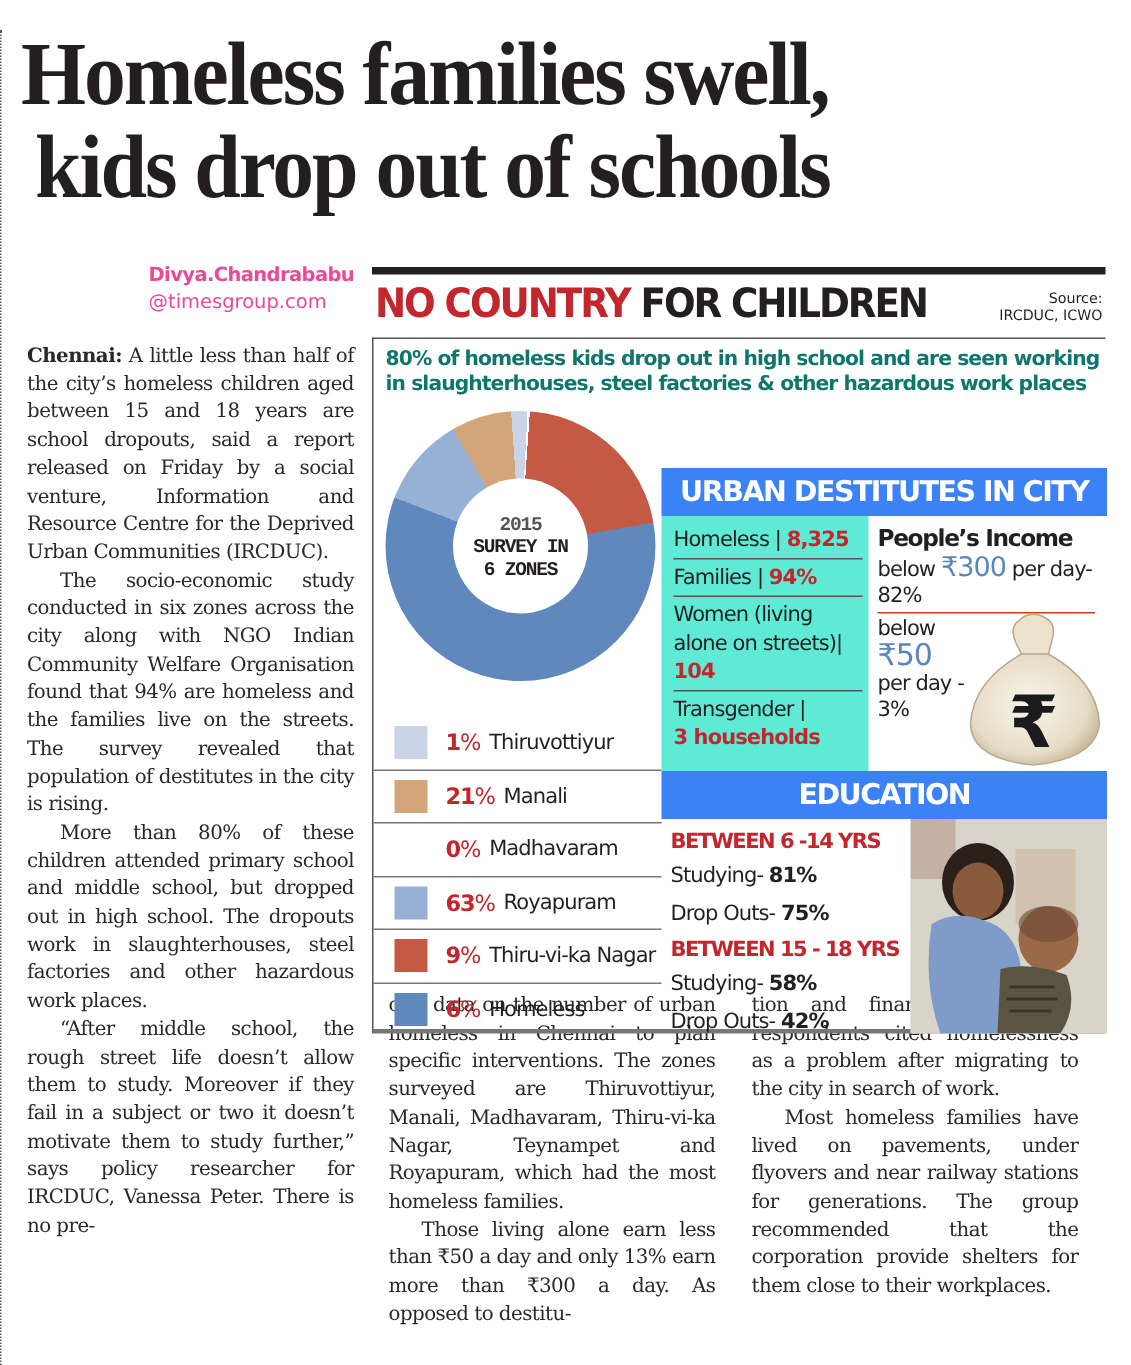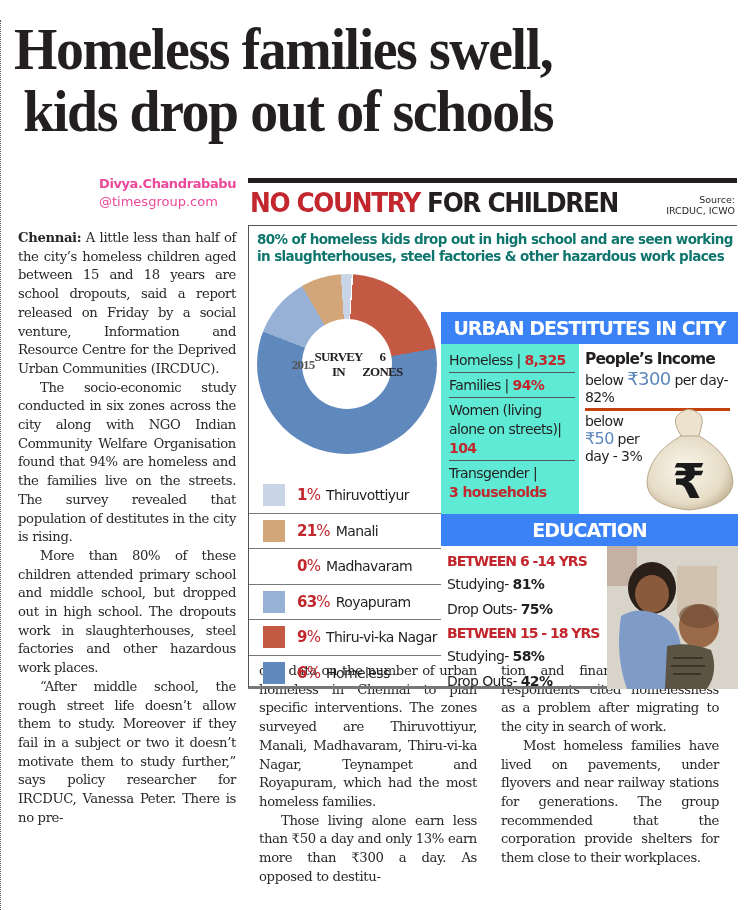--- a/index.html
+++ b/index.html
@@ -34,21 +34,21 @@
   .g-title { position: absolute; left: 2px; top: 4px; font-family: "DejaVu Sans", sans-serif; font-weight: bold; font-size: 27px; letter-spacing: -1.5px; transform: scaleX(0.92); transform-origin: left top; white-space: nowrap; }
   .g-title .red { color: #c1272d; }
   .g-title .black { color: #231f20; }
   .g-source { position: absolute; right: 2px; top: 11px; font-family: "DejaVu Sans", sans-serif; font-size: 9.5px; line-height: 11px; text-align: right; color: #231f20; }
 
   .g-box { border: 1px solid #555; border-right: none; border-bottom: 3px solid #777; position: relative; height: 464px; }
   .g-sub { position: absolute; left: 8px; top: 5px; font-family: "DejaVu Sans", sans-serif; font-weight: bold; font-size: 13.5px; line-height: 17px; letter-spacing: -0.6px; color: #0f766e; white-space: nowrap; }
 
   .donut-wrap { position: absolute; left: 8px; top: 48px; width: 180px; height: 180px; }
   .donut { width: 180px; height: 180px; border-radius: 50%; position: relative; }
-  .donut-hole { position: absolute; left: 45px; top: 45px; width: 90px; height: 90px; border-radius: 50%; background: #fff; display: flex; align-items: center; justify-content: center; font-family: Liberation Serif, serif; font-weight: bold; font-size: 13px; line-height: 15px; letter-spacing: -0.8px; text-align: center; }
+  .donut-hole { position: absolute; left: 45px; top: 45px; width: 90px; height: 90px; border-radius: 50%; background: #fff; display: flex; flex-direction: column; align-items: center; justify-content: center; font-family: Liberation Mono, monospace; font-weight: bold; font-size: 13px; line-height: 15px; letter-spacing: -0.8px; text-align: center; }
   .donut-hole .yr { color: #555; }
 
   .legend { position: absolute; left: 0; top: 252px; width: 192px; }
   .legend-row { position: relative; height: 35.5px; border-bottom: 1px solid #777; display: flex; align-items: center; }
   .legend-row:last-child { border-bottom: none; }
   .swatch { width: 22px; height: 22px; margin-left: 14px; margin-right: 12px; flex: none; }
   .pct { font-family: "DejaVu Sans", sans-serif; font-weight: bold; font-size: 15px; color: #c1272d; letter-spacing: -0.8px; }
   .pct .sign { font-weight: normal; }
   .zone { font-family: "DejaVu Sans", sans-serif; font-size: 14px; letter-spacing: -0.6px; margin-left: 6px; color: #231f20; white-space: nowrap; }
 
@@ -56,22 +56,22 @@
   .sec-head { height: 32px; background: #3b82f6; color: #fff; font-family: "DejaVu Sans", sans-serif; font-weight: bold; font-size: 19px; letter-spacing: -1px; text-align: center; line-height: 32px; }
   .urban-body { position: relative; height: 170px; }
   .stats { position: absolute; left: 0; top: 0; width: 138px; height: 170px; background: #5eead4; padding: 4px 4px 0 8px; }
   .stat { font-family: "DejaVu Sans", sans-serif; font-size: 14px; line-height: 19px; letter-spacing: -0.6px; border-bottom: 1px solid #555; padding: 3px 0 2px; color: #231f20; }
   .stat:last-child { border-bottom: none; }
   .stat .val { color: #c1272d; font-weight: bold; }
   .income { position: absolute; left: 142px; top: 0; width: 155px; height: 170px; padding: 4px 0 0 2px; }
   .income-title { font-family: "DejaVu Sans", sans-serif; font-weight: bold; font-size: 15.5px; letter-spacing: -0.9px; line-height: 22px; }
   .inc-row { font-family: "DejaVu Sans", sans-serif; font-size: 14px; line-height: 17px; letter-spacing: -0.6px; color: #231f20; }
   .inc-row .blue { color: #5b86bd; font-size: 18px; }
-  .inc-row .blue.sm { font-size: 16px; }
-  .inc-row.first { border-bottom: 3px solid #c2410c; padding-bottom: 2px; margin-right: 8px; }
+  .inc-row .blue.sm { font-size: 20px; }
+  .inc-row.first { border-bottom: 1px solid #c2410c; padding-bottom: 2px; margin-right: 8px; }
   .inc-row.second { width: 60px; padding-top: 2px; }
   .moneybag { position: absolute; left: 58px; top: 62px; width: 96px; height: 106px; }
 
   .edu-body { position: relative; height: 143px; }
   .edu-text { position: absolute; left: 6px; top: 4px; width: 160px; }
   .edu-group { font-family: "DejaVu Sans", sans-serif; font-weight: bold; font-size: 14px; letter-spacing: -1px; color: #c1272d; line-height: 22px; }
   .edu-line { font-family: "DejaVu Sans", sans-serif; font-size: 14px; line-height: 25px; letter-spacing: -0.6px; color: #231f20; }
   .edu-line b { font-weight: bold; margin-top: 40px; }
   .photo { position: absolute; left: 166px; top: 0; width: 131px; height: 143px; overflow: hidden; background: #d8d3c8; }
 </style>

